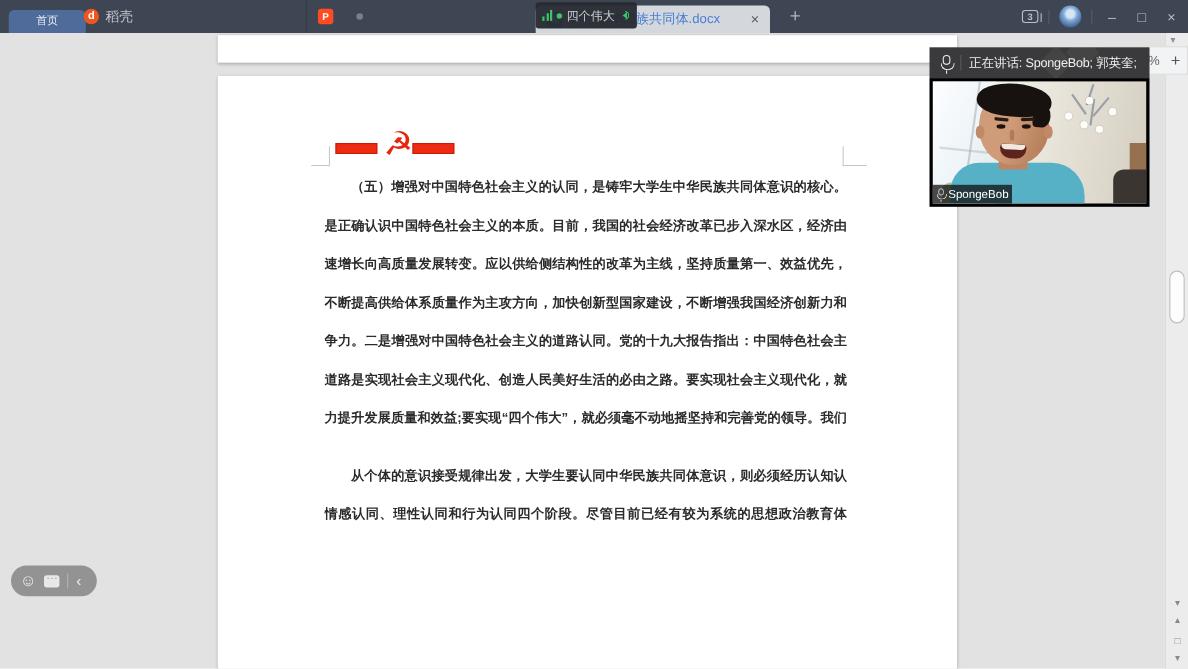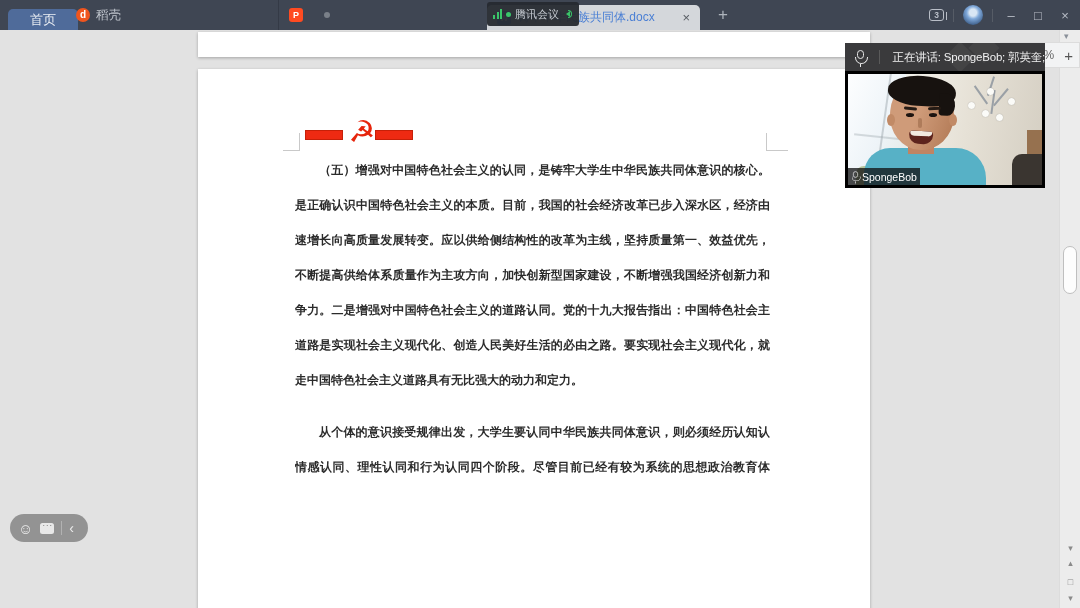--- a/index.html
+++ b/index.html
@@ -3,21 +3,21 @@
 <meta charset="utf-8">
 <style>
   * { margin:0; padding:0; box-sizing:border-box; }
   html,body { width:1080px; height:608px; overflow:hidden; }
   body { font-family:"Liberation Sans", sans-serif; }
   #screen { position:relative; width:1080px; height:608px; background:#e2e2e2; overflow:hidden; }
 
   
   .tabbar { position:absolute; left:0; top:0; width:1080px; height:30px; background:#3f4653; z-index:5; }
   .hometab { position:absolute; left:8px; top:9px; width:70px; height:21px; background:#4f6b9a;
-             border-radius:5px 5px 0 0; color:#e9edf3; font-size:13px; text-align:center; line-height:21px; }
+             border-radius:5px 5px 0 0; color:#e9edf3; font-size:10px; text-align:center; line-height:21px; }
   .docer { position:absolute; left:66px; top:0; height:30px; display:flex; align-items:center; gap:6px; padding:0 10px; }
   .docer-ico { width:14px; height:14px; border-radius:50%; background:#f0551e; color:#fff; font-size:10px;
                font-weight:bold; text-align:center; line-height:14px; }
   .docer-label { color:#c2c7cf; font-size:12.5px; }
   .doctab { position:absolute; top:0; height:30px; display:flex; align-items:center; gap:7px; padding:0 10px; }
   .doctab.pptx { left:278px; width:168px; border-left:1px solid #343a46; }
   .filetab-ico { width:14px; height:14px; border-radius:3px; color:#fff; font-size:9px; font-weight:bold;
                  text-align:center; line-height:14px; flex:0 0 auto; }
   .ico-p { background:#ff4b21; }
   .ico-w { background:#4a87dd; }
@@ -78,21 +78,21 @@
   .collapse-arr { position:absolute; left:1064px; top:31px; color:#8a9099; font-size:9px; z-index:6; }
   .vscroll { position:absolute; left:1059px; top:30px; width:21px; height:578px; background:#ececec;
              border-left:1px solid #dcdcdc; z-index:4; }
   .vthumb { position:absolute; left:3px; top:216px; width:14px; height:48px; background:#fdfdfd;
             border:1px solid #bfbfbf; border-radius:7px; }
   .snav { position:absolute; left:0; width:21px; text-align:center; color:#8a8a8a; font-size:9px; line-height:10px; }
 
   
   .meet { position:absolute; left:845px; top:43px; width:200px; z-index:10; }
   .speakbar { position:relative; width:200px; height:28px; background:#3a3a3c; display:flex; align-items:center;
-              overflow:hidden;justify-content:space-between; }
+              overflow:hidden; }
   .speakbar .dmd { position:absolute; width:22px; height:22px; background:rgba(255,255,255,0.05);
                    transform:rotate(45deg); top:3px; }
   .mic { position:relative; width:7px; height:9px; border:1.5px solid #e9e9e9; border-radius:4px;
          margin:0 0 6px 12px; flex:0 0 auto; }
   .mic:before { content:""; position:absolute; left:-3.5px; top:6px; width:11px; height:6px;
                 border:1.5px solid #e9e9e9; border-top:none; border-radius:0 0 7px 7px; }
   .mic:after { content:""; position:absolute; left:1.5px; top:13px; width:1.5px; height:3px; background:#e9e9e9; }
   .speakbar .sep { width:1px; height:14px; background:#5a5a5a; margin:0 7px 0 9px; }
   .speak-txt { color:#f0f0f0; font-size:11.5px; white-space:nowrap; letter-spacing:-0.2px; }
   .video { position:relative; width:200px; height:117px; background:#000; padding:3px; }
@@ -188,42 +188,42 @@
     </div>
   </div>
 
   <div class="tx-pill">
     <span class="sigbars">
         <i class="sig1"></i>
         <i class="sig2"></i>
         <i class="sig3"></i>
       </span>
     <span class="greendot"></span>
-    <span class="tx-title">腾讯会议</span>
+    <span class="tx-title">四个伟大</span>
     <span class="spk">
         <i class="cone"></i>
         <i class="arc"></i>
       </span>
   </div>
 
   <div class="page page1"></div>
   <div class="page page2">
     <div class="cmark l"></div>
     <div class="cmark r"></div>
     <div class="emblem-bar b1"></div>
     <div class="emblem-glyph">☭</div>
     <div class="emblem-bar b2"></div>
     <div class="doc-text" id="doc-lines">
         <div class="dline fill indent">（五）增强对中国特色社会主义的认同，是铸牢大学生中华民族共同体意识的核心。一</div>
         <div class="dline fill">是正确认识中国特色社会主义的本质。目前，我国的社会经济改革已步入深水区，经济由高</div>
         <div class="dline fill">速增长向高质量发展转变。应以供给侧结构性的改革为主线，坚持质量第一、效益优先，把</div>
         <div class="dline fill">不断提高供给体系质量作为主攻方向，加快创新型国家建设，不断增强我国经济创新力和竞</div>
         <div class="dline fill">争力。二是增强对中国特色社会主义的道路认同。党的十九大报告指出：中国特色社会主义</div>
         <div class="dline fill">道路是实现社会主义现代化、创造人民美好生活的必由之路。要实现社会主义现代化，就必</div>
-        <div class="dline">走中国特色社会主义道路具有无比强大的动力和定力。</div>
+        <div class="dline fill">力提升发展质量和效益;要实现“四个伟大”，就必须毫不动地摇坚持和完善党的领导。我们</div>
         <div class="dline fill indent gap">从个体的意识接受规律出发，大学生要认同中华民族共同体意识，则必须经历认知认同、</div>
         <div class="dline fill">情感认同、理性认同和行为认同四个阶段。尽管目前已经有较为系统的思想政治教育体系，</div>
       </div>
   </div>
 
   <div class="zoomw">
     <span class="pct">100%</span>
     <span class="plus">+</span>
   </div>
   <div class="collapse-arr">▾</div>

